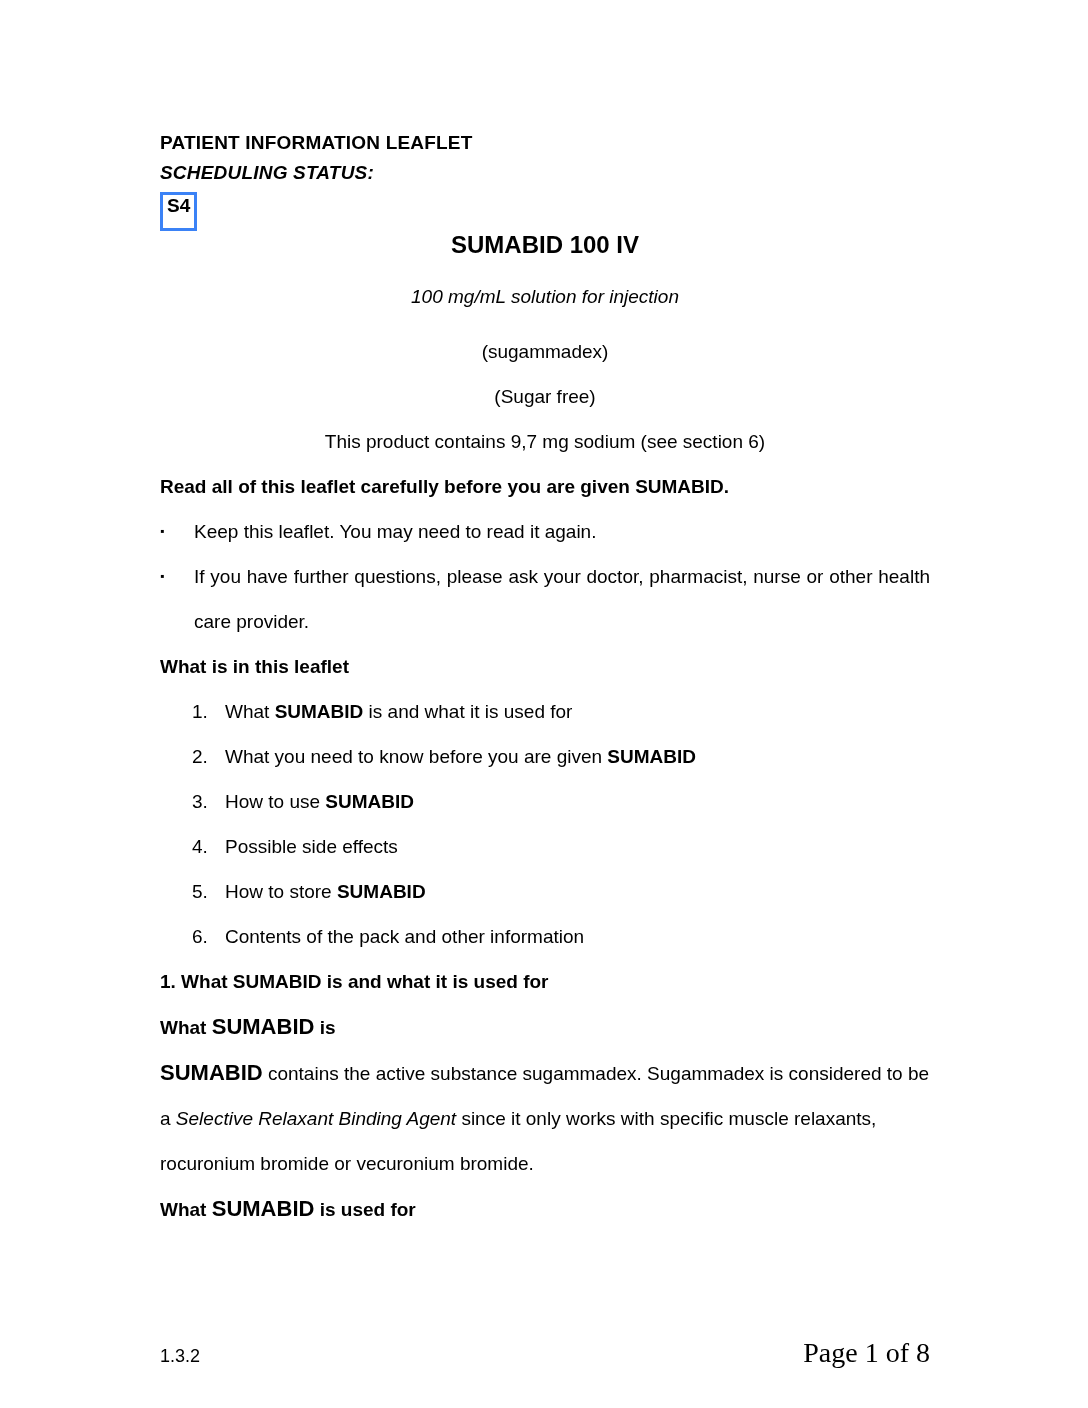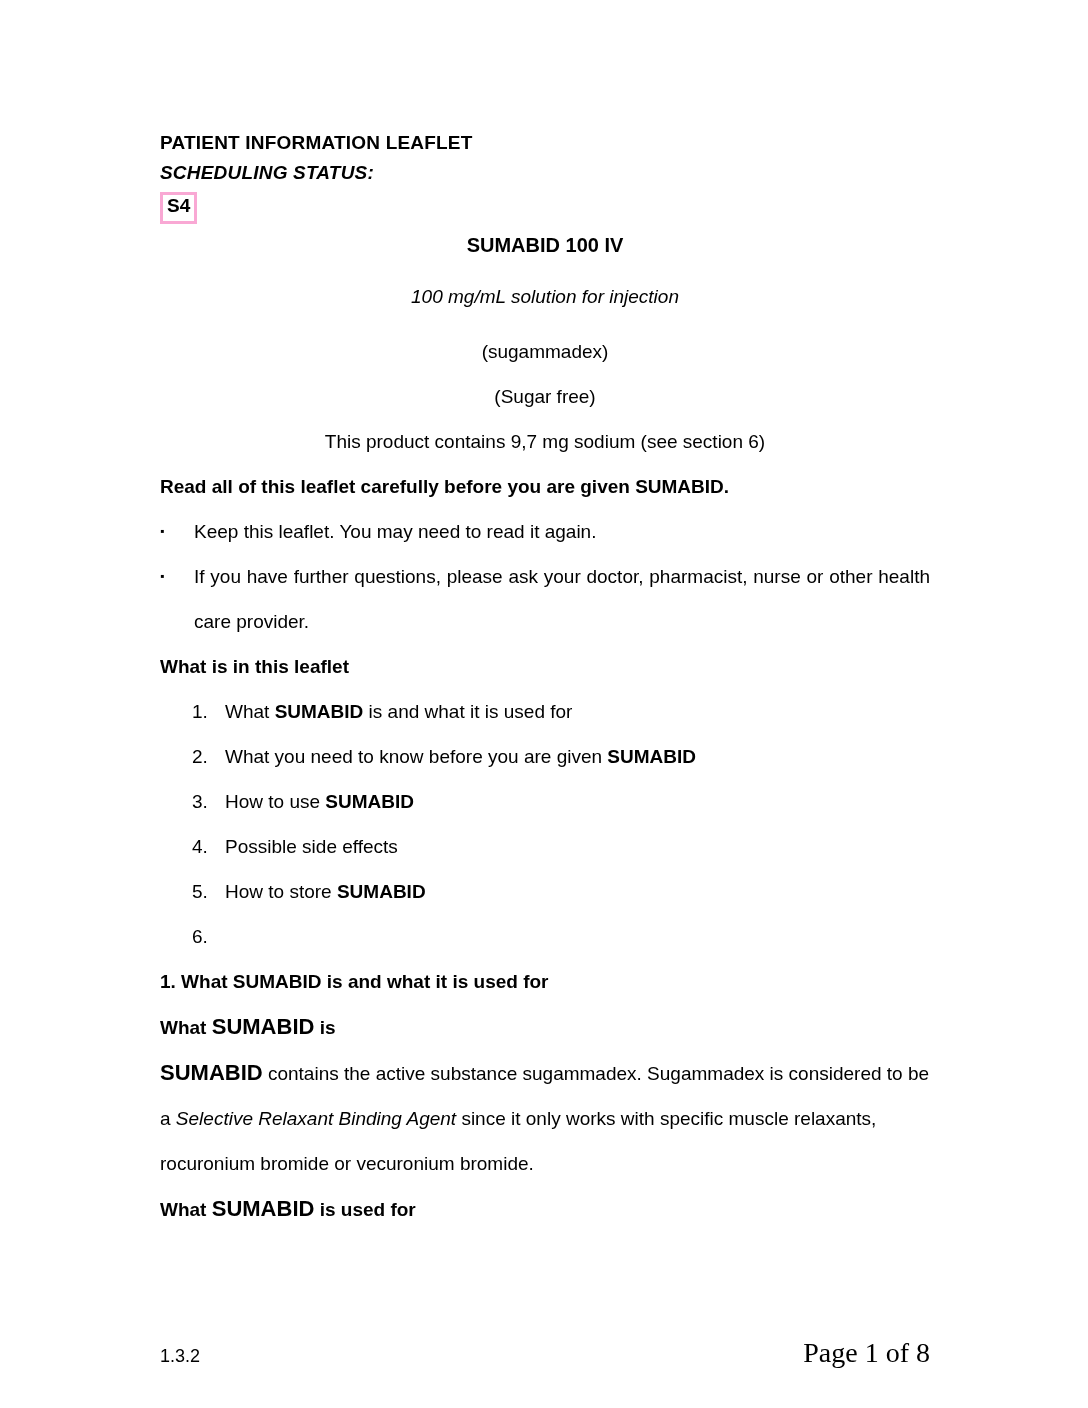--- a/index.html
+++ b/index.html
@@ -17,26 +17,26 @@
     font-size: 19px;
     line-height: 45px;
   }
   .c { text-align: center; }
   .bold { font-weight: bold; }
   .title { font-weight: bold; line-height: 30px; letter-spacing: 0.2px; }
   .sched { font-weight: bold; line-height: 30px; letter-spacing: 0.2px; font-style: italic; }
   .badge-row { margin-top: 4px; height: 28px; line-height: 28px; }
   .badge {
     display: inline-block;
-    border: 3px solid #f9a8d4;
+    border: 3px solid #3b82f6;
     font-weight: bold;
     line-height: 21px;
-    padding: 0 4px 5px 4px;
+    padding: 0 4px 12px 4px;
   }
-  .product { margin-top: 8px; line-height: 34px; font-size: 20px; }
+  .product { margin-top: 8px; line-height: 34px; font-size: 24px; }
   .strength { margin-top: 12px; font-style: italic; }
   .sugam { margin-top: 10px; }
   .bullet { display: flex; }
   .marker { width: 34px; flex: none; font-size: 12px; line-height: 45px; }
   .btext { flex: 1; }
   .just .btext { text-align: justify; }
   .toc-item { display: flex; padding-left: 32px; }
   .num { width: 33px; flex: none; }
   .brand { font-weight: bold; font-size: 22px; }
   .brand-inline { font-weight: bold; }
@@ -96,20 +96,21 @@
   <div class="toc-item">
     <span class="num">4.</span>
     <span><span>Possible side effects</span><span class="brand-inline"></span><span></span></span>
   </div>
   <div class="toc-item">
     <span class="num">5.</span>
     <span><span>How to store </span><span class="brand-inline">SUMABID</span><span></span></span>
   </div>
   <div class="toc-item">
     <span class="num">6.</span>
+    <span><span>Contents of the pack and other information</span><span class="brand-inline"></span><span></span></span>
   </div>
 
   <div class="bold">1. What SUMABID is and what it is used for</div>
 
   <div class="bold"><span>What </span><span class="brand">SUMABID</span><span> is</span></div>
 
   <div class="para"><span class="brand">SUMABID</span><span> contains the active substance sugammadex. Sugammadex is considered to be a </span><i>Selective Relaxant Binding Agent</i><span> since it only works with specific muscle relaxants, rocuronium bromide or vecuronium bromide.</span></div>
 
   <div class="bold"><span>What </span><span class="brand">SUMABID</span><span> is used for</span></div>
 

